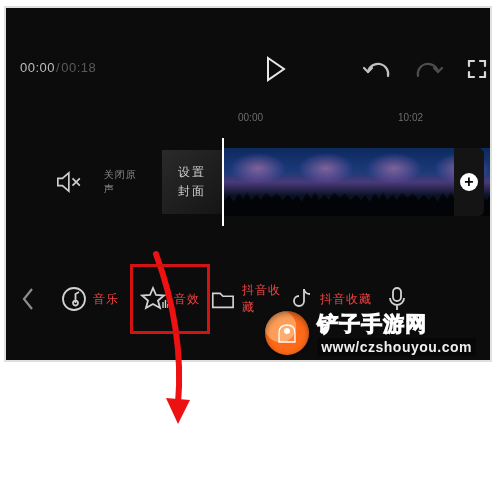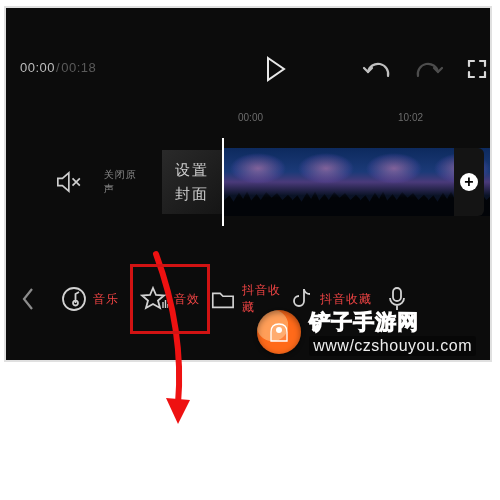--- a/index.html
+++ b/index.html
@@ -32,21 +32,21 @@
   .left-strip {
     position:absolute; left:0; top:130px; width:216px; height:88px;
     display:flex; align-items:center; gap:18px; padding-left:50px;
   }
   .mute-col { display:flex; flex-direction:row; align-items:center; gap:22px; }
   .mute-col .lbl { font-size:10px; color:#888; letter-spacing:1px; }
   .mute-col svg { stroke:#cfcfcf; fill:none; stroke-width:1.8; }
   .cover-thumb {
     width:64px; height:64px; background:linear-gradient(135deg,#2a2a2a,#151515);
     display:flex; align-items:center; justify-content:center; flex-direction:column;
-    font-size:15px; color:#d0d0d0; letter-spacing:2px; line-height:1.6;
+    font-size:12px; color:#d0d0d0; letter-spacing:2px; line-height:1.6;
     font-family: "STKaiti","KaiTi",serif;
   }
 
   .clip-track {
     position:absolute; left:216px; top:130px; right:0; height:88px; overflow:hidden;
     border-left:2px solid #fff;
   }
   .clip {
     position:absolute; left:0; top:10px; right:0; height:68px; display:flex;
   }
@@ -102,21 +102,21 @@
   
   .wm { position:absolute; right:14px; bottom:4px; display:flex; align-items:center; gap:8px;margin-top:19px; }
   .wm .logo { width:44px; height:44px; border-radius:50%;
     background:radial-gradient(circle at 35% 35%, #ff9e58 0 38%, #ff6a1a 40% 100%);
     box-shadow:0 2px 6px rgba(0,0,0,.4) inset, 0 2px 4px rgba(0,0,0,.4);
     display:flex; align-items:center; justify-content:center;}
   .wm .logo svg { stroke:#fff; fill:#fff; }
   .wm .txt { display:flex; flex-direction:column; }
   .wm .name { font-size:21px; font-weight:700; color:#7a3a12;
     -webkit-text-stroke:1px #fff; text-shadow:0 1px 2px rgba(0,0,0,.25); letter-spacing:1px;}
-  .wm .url { font-size:16px; color:#eee; background:rgba(0,0,0,.35); padding:1px 4px; border-radius:2px; letter-spacing:.5px;}
+  .wm .url { font-size:14px; color:#eee; background:rgba(0,0,0,.35); padding:1px 4px; border-radius:2px; letter-spacing:.5px;font-weight:bold;}
 </style>
 </head>
 <body>
 
 <div class="frame">
 
   <div class="timecode">
     <span class="tc-cur">00:00</span><span class="tc-sep">/</span><span class="tc-dur">00:18</span>
   </div>
 

